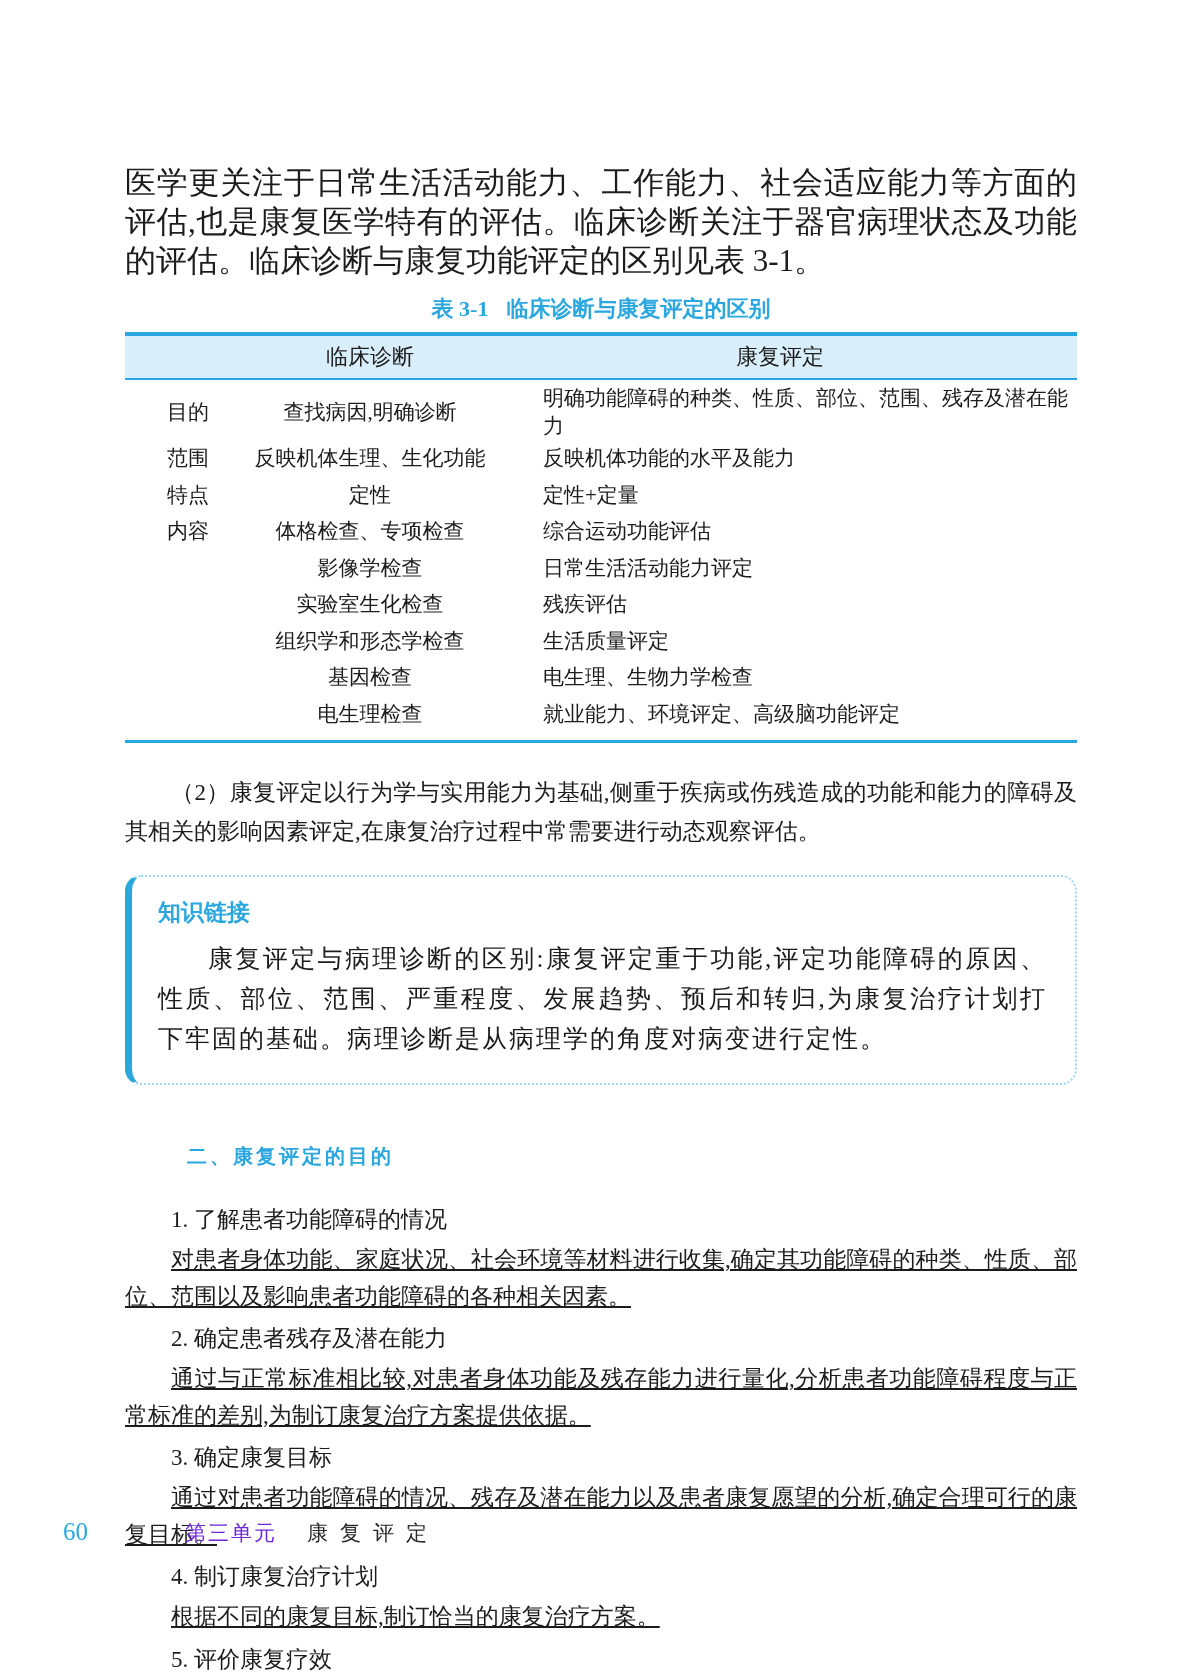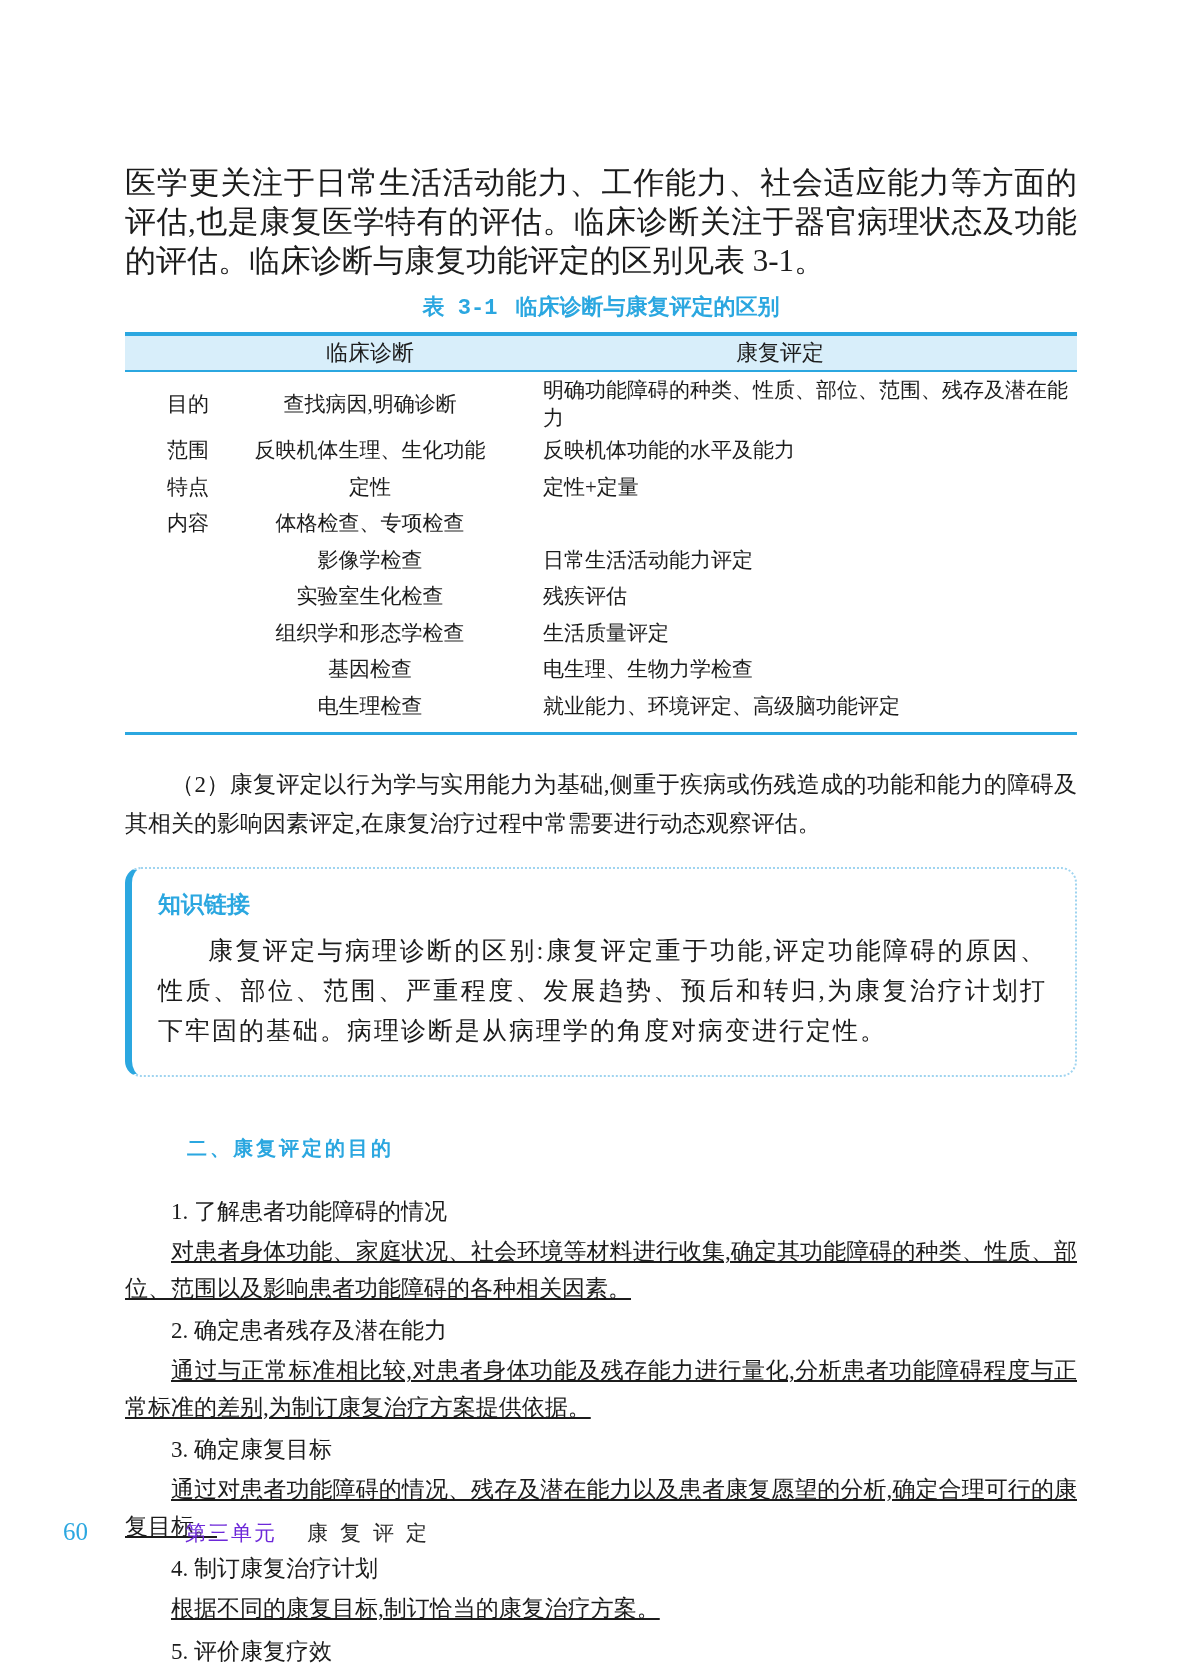--- a/index.html
+++ b/index.html
@@ -23,42 +23,42 @@
   
   .intro{
     font-size:31px;line-height:39px;
     text-align:justify;
   }
   
   .table-title{
     margin-top:14px;
     text-align:center;
     color:var(--accent);
-    font-family:Liberation Mono, monospace;
+    font-family:Liberation Serif, serif;
     font-weight:bold;
     font-size:22px;
     line-height:30px;
   }
   .table-title .t-label{margin-right:18px;}
   
   .table{
     margin-top:8px;
     border-top:4px solid var(--accent);
     border-bottom:3px solid var(--accent);
     font-size:21px;
   }
   .t-row{
     display:grid;
     grid-template-columns:110px 270px 1fr;
     align-items:center;
   }
   .t-head{
     background:var(--thead-bg);
     border-bottom:2px solid var(--accent);
-    height:36px;
+    height:44px;
     font-size:22px;
   }
   .t-head .c2{text-align:center;}
   .t-head .c3{text-align:center;padding-right:60px;}
   .t-body .t-row{min-height:36.5px;}
   .t-body{padding:4px 0 8px 0;}
   .c1{padding-left:42px;}
   .c2{text-align:center;}
   .c3{padding-left:38px;}
   
@@ -168,20 +168,21 @@
           <div class="c3">反映机体功能的水平及能力</div>
         </div>
         <div class="t-row">
           <div class="c1">特点</div>
           <div class="c2">定性</div>
           <div class="c3">定性+定量</div>
         </div>
         <div class="t-row">
           <div class="c1">内容</div>
           <div class="c2">体格检查、专项检查</div>
+          <div class="c3">综合运动功能评估</div>
         </div>
         <div class="t-row">
           <div class="c1"></div>
           <div class="c2">影像学检查</div>
           <div class="c3">日常生活活动能力评定</div>
         </div>
         <div class="t-row">
           <div class="c1"></div>
           <div class="c2">实验室生化检查</div>
           <div class="c3">残疾评估</div>

